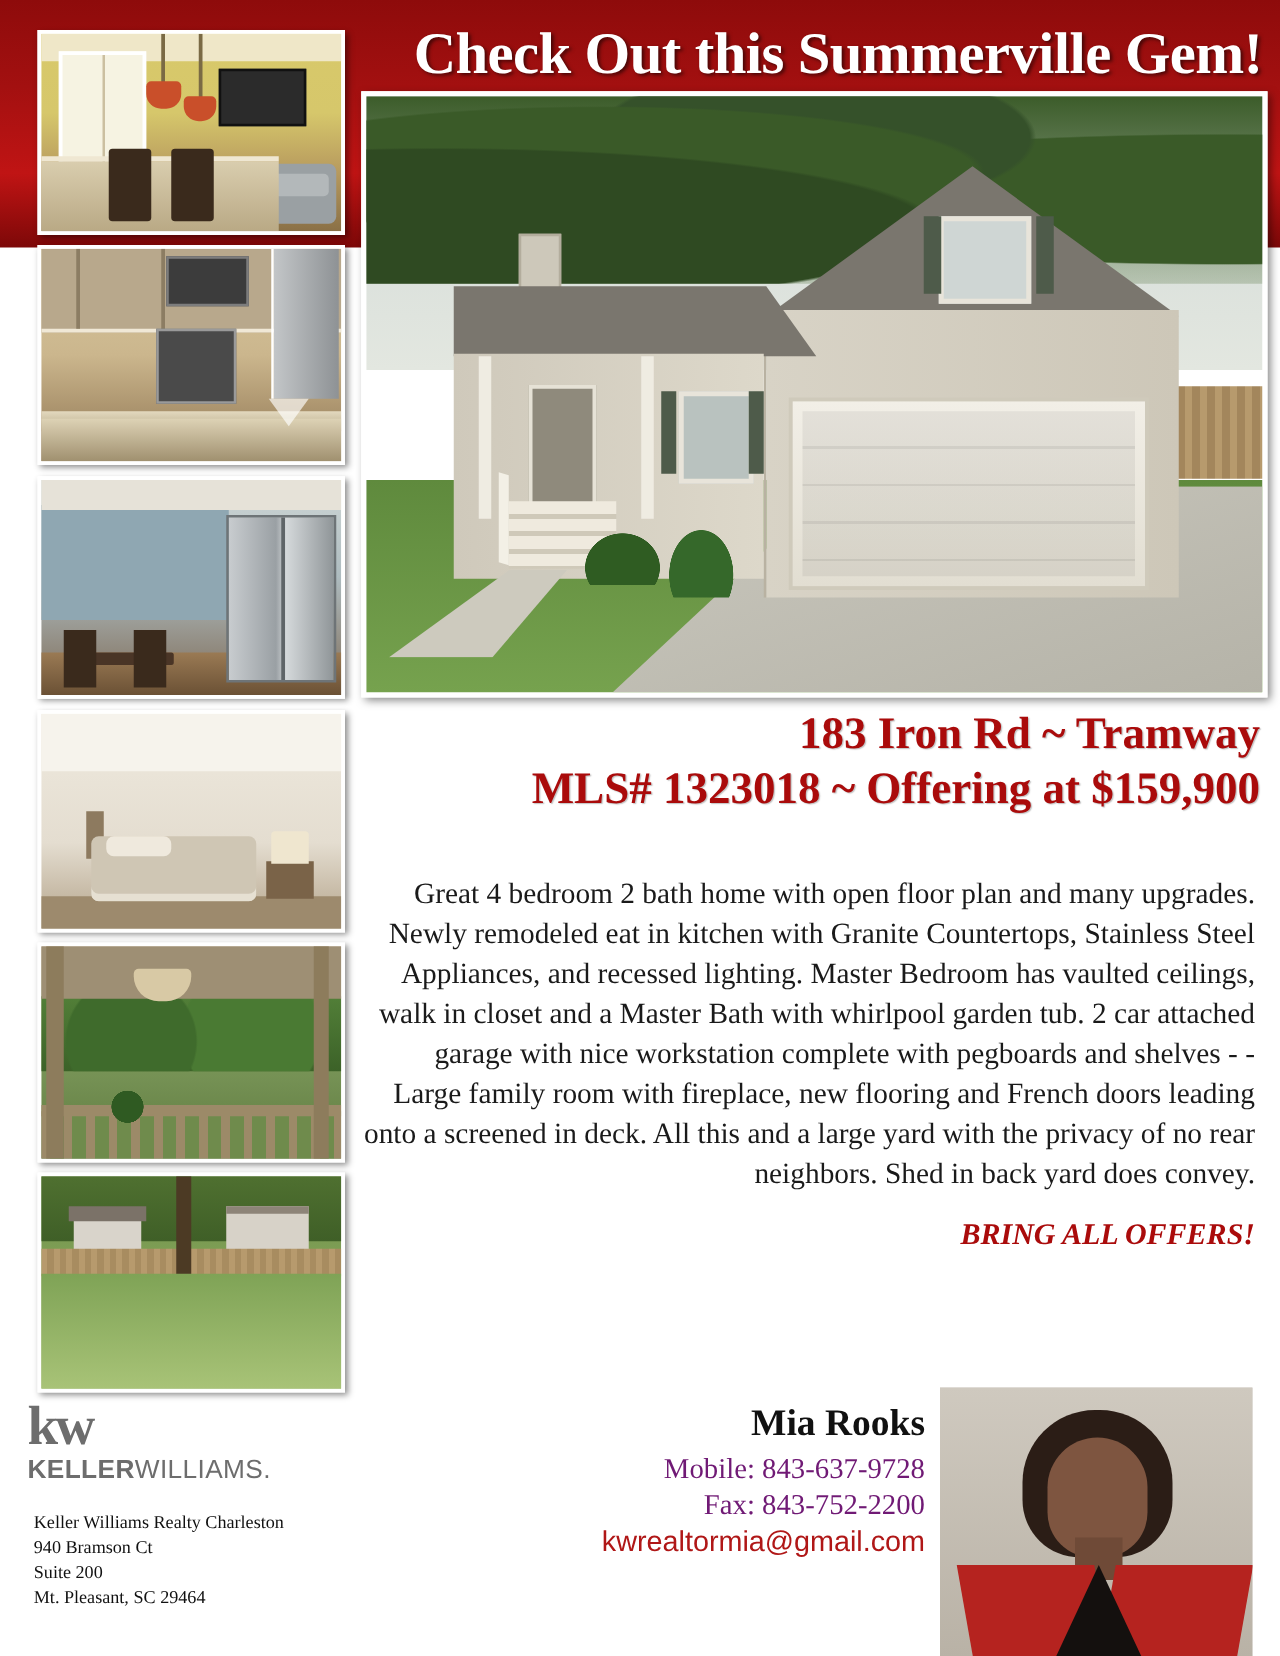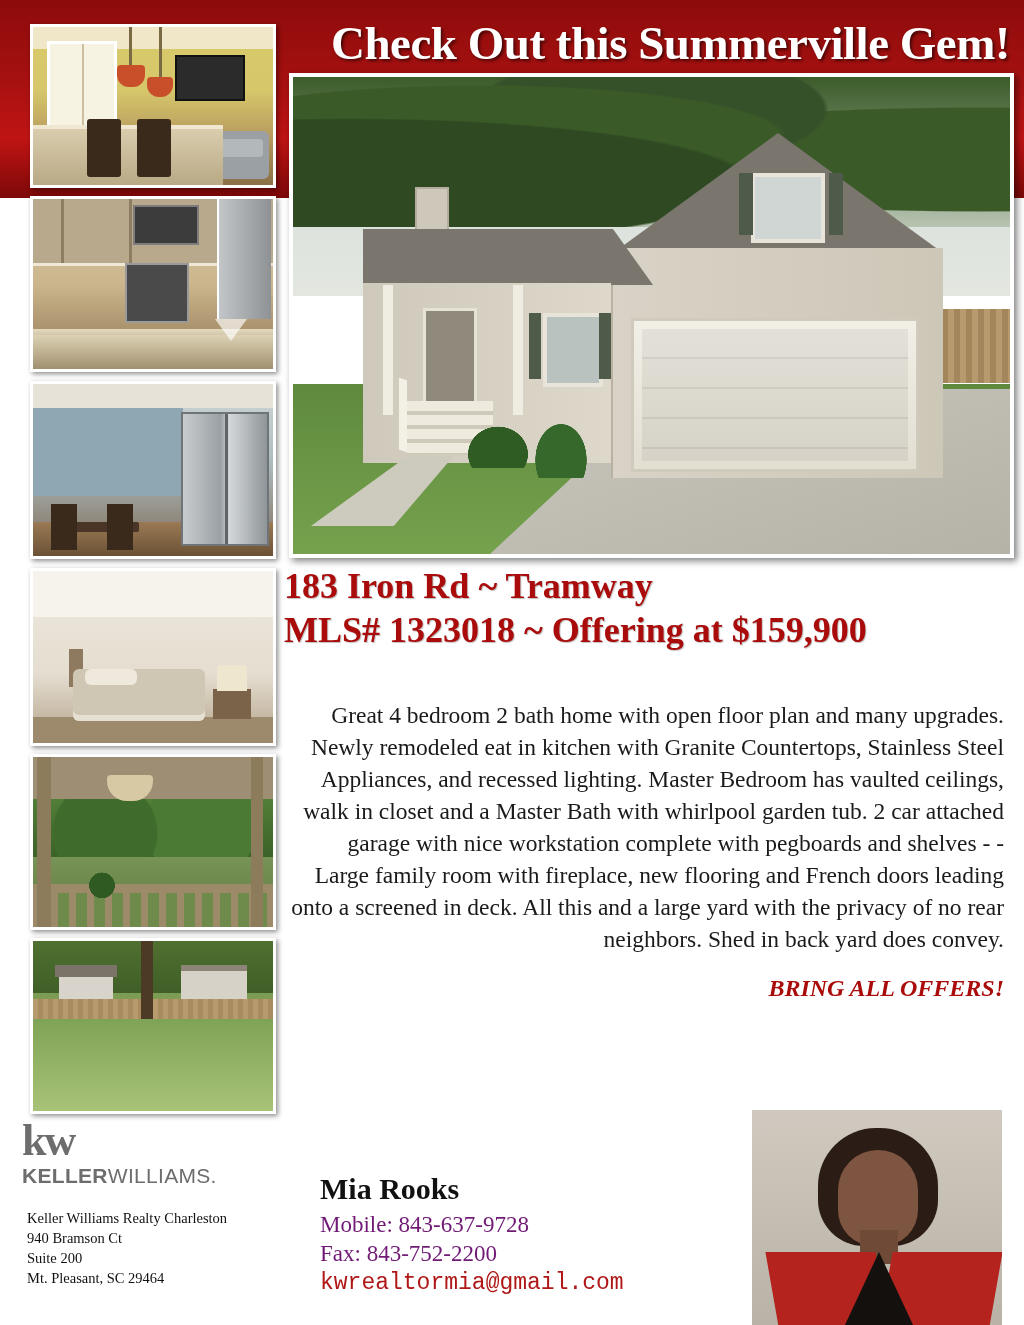--- a/index.html
+++ b/index.html
@@ -72,21 +72,21 @@
     box-shadow: 3px 3px 7px rgba(0,0,0,0.5);
     overflow: hidden;
   }
 
   
   .headline {
     position: absolute;
     left: 284px;
     top: 565px;
     width: 724px;
-    text-align: left;
+    text-align: right;
     color: #aa0b0b;
     font-family: "Liberation Serif", serif;
     font-weight: bold;
     font-size: 36px;
     line-height: 1.22;
     text-shadow: 1px 1px 1px rgba(0,0,0,0.25);
   }
   .headline .line2 { display: block; }
 
   
@@ -142,39 +142,39 @@
     width: 250px;
     font-family: "Liberation Serif", serif;
     font-size: 14.5px;
     line-height: 1.38;
     color: #111;
   }
 
   .agent-block {
     position: absolute;
     left: 320px;
-    top: 1172px;
+    top: 1122px;
     width: 420px;
-    text-align: left;
+    text-align: right;
   }
   .agent-name {
     font-family: "Liberation Serif", serif;
     font-weight: bold;
     font-size: 30px;
     color: #111;
     margin-bottom: 4px;
   }
   .agent-line {
     font-family: "Liberation Serif", serif;
     font-size: 23px;
     color: #701a75;
     line-height: 1.28;
   }
   .agent-link {
-    font-family: Liberation Mono, monospace;
+    font-family: Liberation Sans, sans-serif;
     font-size: 23px;
     color: #b01717;
     line-height: 1.28;
     text-decoration: none;
     display: block;
   }
 
   #agent-photo {
     position: absolute;
     left: 752px;

